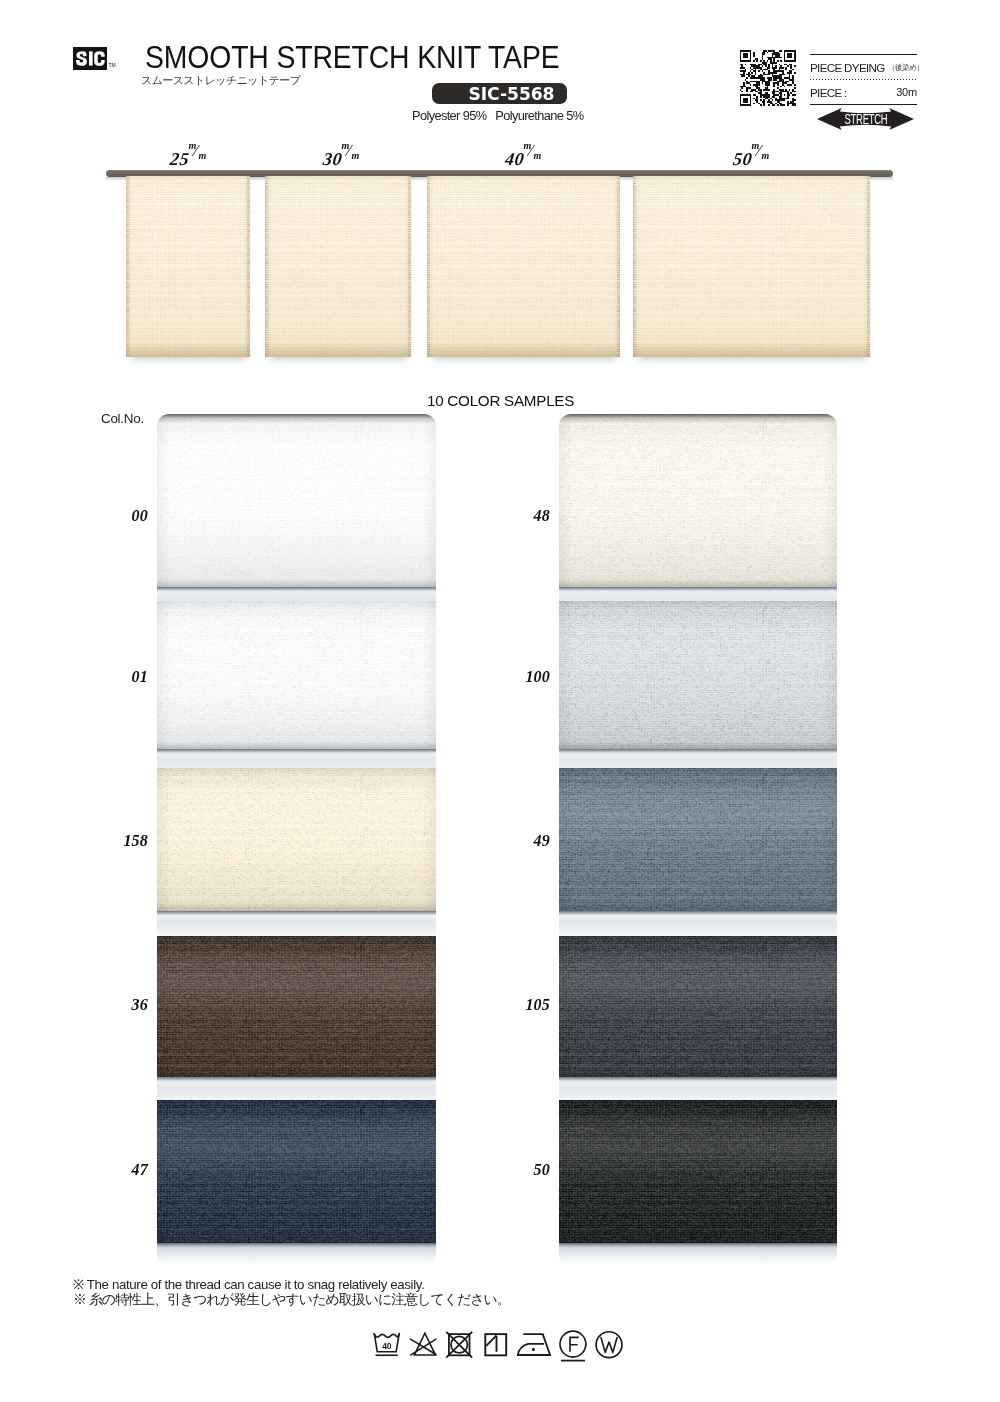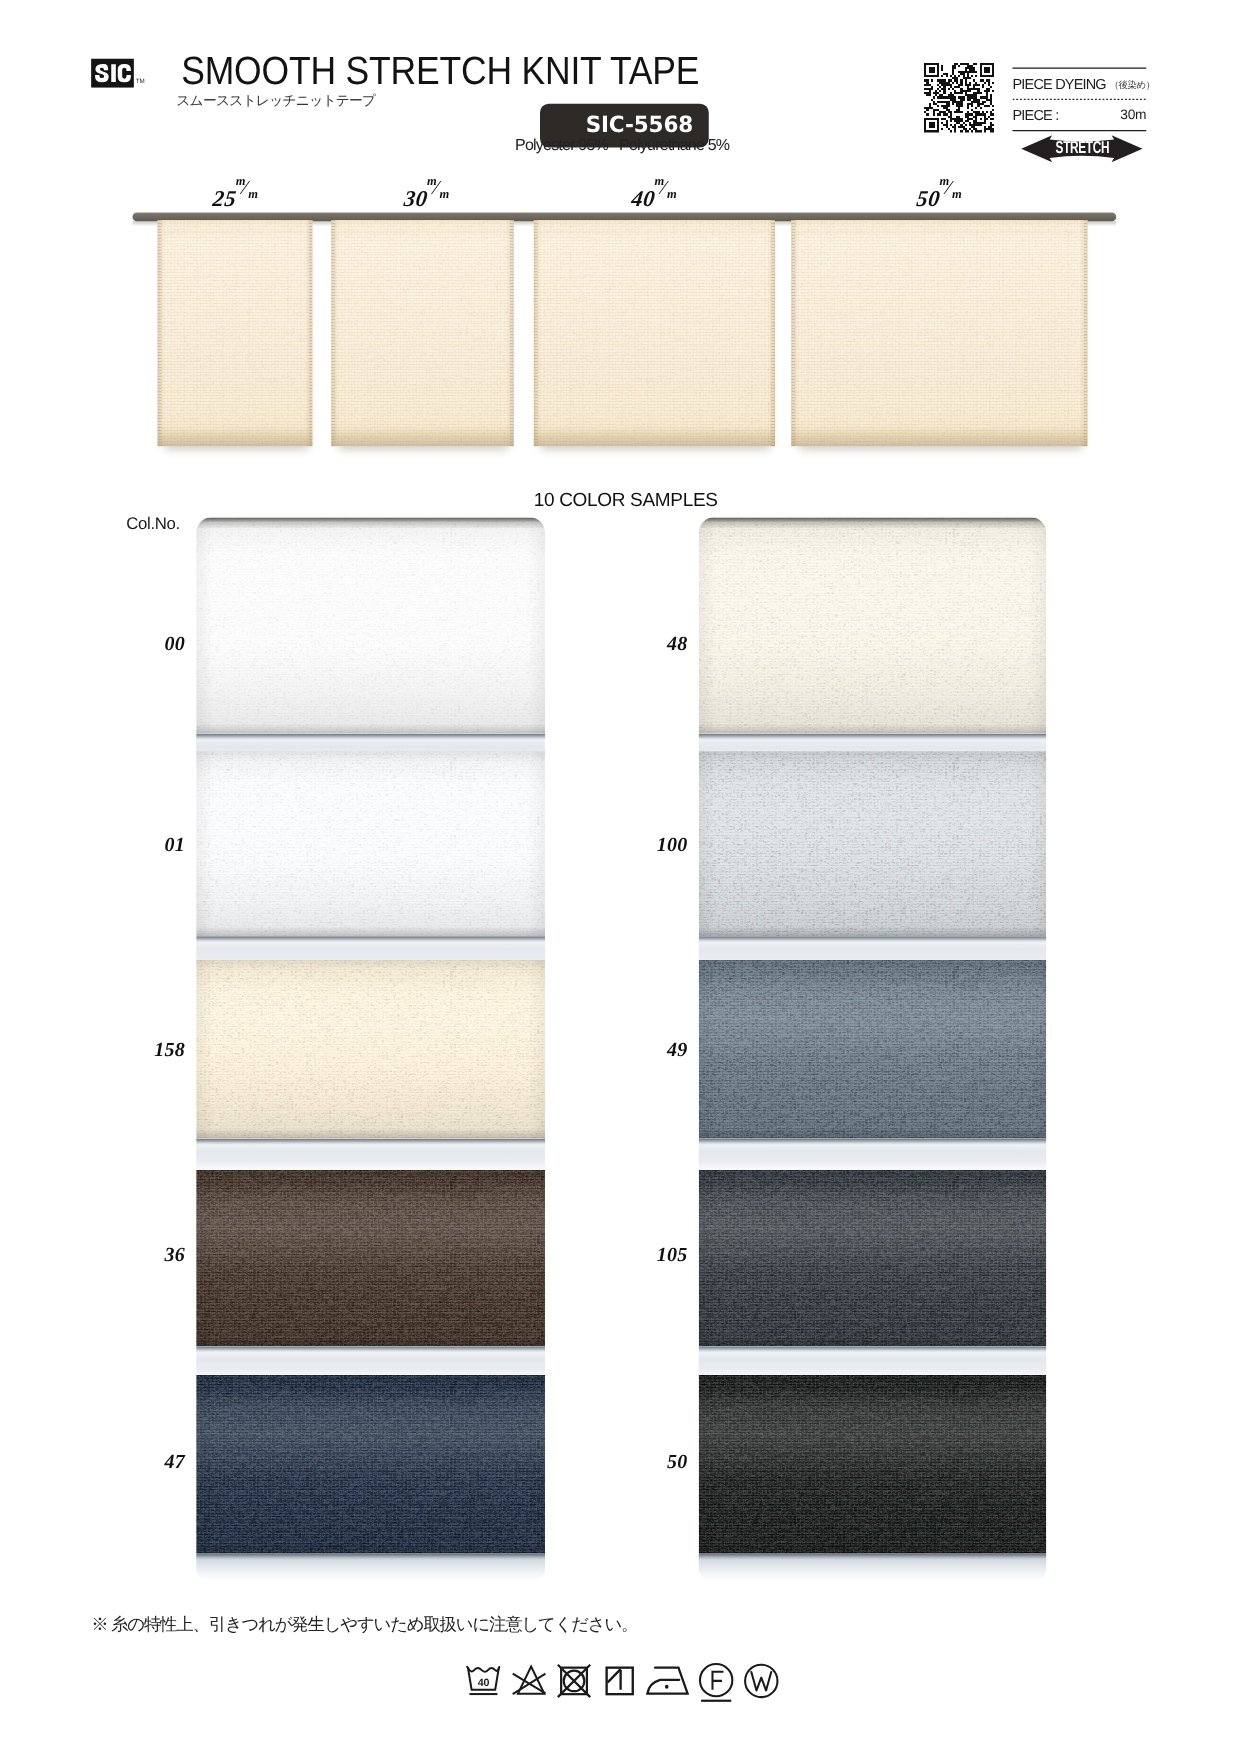--- a/index.html
+++ b/index.html
@@ -32,21 +32,21 @@
     letter-spacing:-0.15px; color:#131313; white-space:nowrap;
     transform:scaleY(1.05) scaleX(0.946); transform-origin:left top;
   }
   .title-jp{
     position:absolute; left:141px; top:73px;
     font-size:11px; color:#353535; letter-spacing:-0.6px; white-space:nowrap;
     transform-origin:left top;
   }
 
   .code-badge{
-    position:absolute; left:432px; top:83px; width:135px; height:35px;
+    position:absolute; left:432px; top:83px; width:135px; height:21px;
     background:#2d2a28; border-radius:7px; display:flex; align-items:center; justify-content:center;padding-left:24px;
   }
   .code-badge span{
     font-family:"DejaVu Sans", sans-serif; font-weight:700; font-size:17.2px;
     color:#fff; letter-spacing:-0.1px; transform:translateY(-0.5px) scaleY(1.04);
   }
   .composition{
     position:absolute; left:412px; top:108px; font-size:12.8px; color:#232323;
     letter-spacing:-0.62px; white-space:nowrap;
   }
@@ -62,21 +62,21 @@
   .spec-k{ font-size:11.6px; color:#1d1d1d; letter-spacing:-0.65px; }
   .spec-jp{ font-size:7.6px; color:#3a3a3a; margin-left:3px; transform:translateY(1px);
             letter-spacing:-0.4px; }
   .spec-v{ position:absolute; right:0; font-size:11px; color:#1d1d1d; letter-spacing:-0.2px; }
 
   .stretch{ position:absolute; left:816px; top:108px; width:99px; height:22px; }
   .stretch svg{ display:block; }
   .stretch-text{
     position:absolute; left:0; top:0; width:99px; height:22px;
     display:flex; align-items:center; justify-content:center;
-    font-family:"Liberation Sans", sans-serif; font-weight:700; font-size:11px;
+    font-family:"Liberation Sans", sans-serif; font-weight:400; font-size:11px;
     color:#fff; letter-spacing:-0.3px;
   }
   .stretch-text > span{ display:block; transform:scaleY(1.25) scaleX(0.86); }
 
   
   #widths{ left:0; top:0; width:1000px; height:400px; }
   .rod{
     position:absolute; left:106px; top:170px; width:787px; height:7px;
     background:linear-gradient(to bottom,#8b867b 0%,#76716a 22%,#6d685c 58%,#5e594e 100%);
     border-radius:3.5px;
@@ -506,20 +506,21 @@
   <div class="nums right" id="nums-right">
       <div class="num" style="top: 93px;">48</div>
       <div class="num" style="top: 254px;">100</div>
       <div class="num" style="top: 418px;">49</div>
       <div class="num" style="top: 582px;">105</div>
       <div class="num" style="top: 747px;">50</div>
     </div>
 </div>
 
 <div class="abs" id="footer">
+  <div class="note">※ The nature of the thread can cause it to snag relatively easily.</div>
   <div class="note jp">※ 糸の特性上、引きつれが発生しやすいため取扱いに注意してください。</div>
 
   <div class="care">
 
     <svg class="care-ic" viewBox="0 0 100 100" width="31" height="31">
       <path d="M6 12 L9 16 Q16 30 25.5 20 Q35 10 44.5 20 Q54 30 63 20 Q72 10 81.5 20 Q89 28 93 12" fill="none" stroke="#1a1a1a" stroke-width="5.5" stroke-linejoin="round" stroke-linecap="round"></path>
       <path d="M8 14 L18 74 L82 74 L92 14" fill="none" stroke="#1a1a1a" stroke-width="5.5" stroke-linejoin="round"></path>
       <text x="50" y="64" font-family="'Liberation Sans',sans-serif" font-size="29" font-weight="700" text-anchor="middle" fill="#1a1a1a" letter-spacing="-1">40</text>
       <rect x="12" y="83" width="76" height="5.5" fill="#1a1a1a"></rect>
     </svg>

